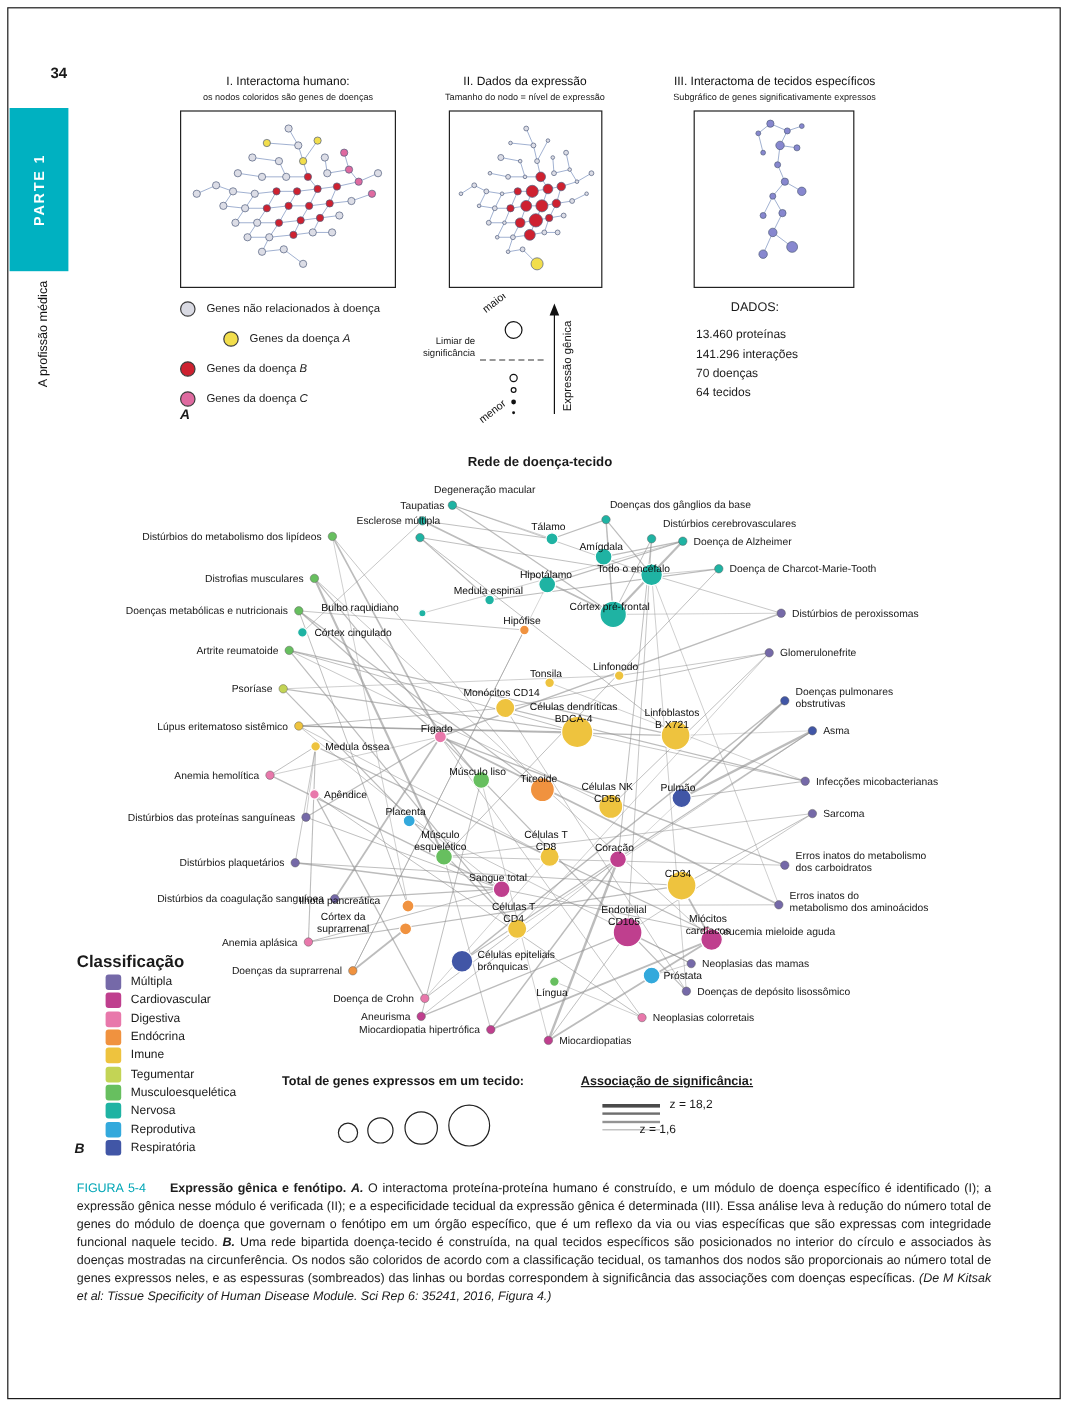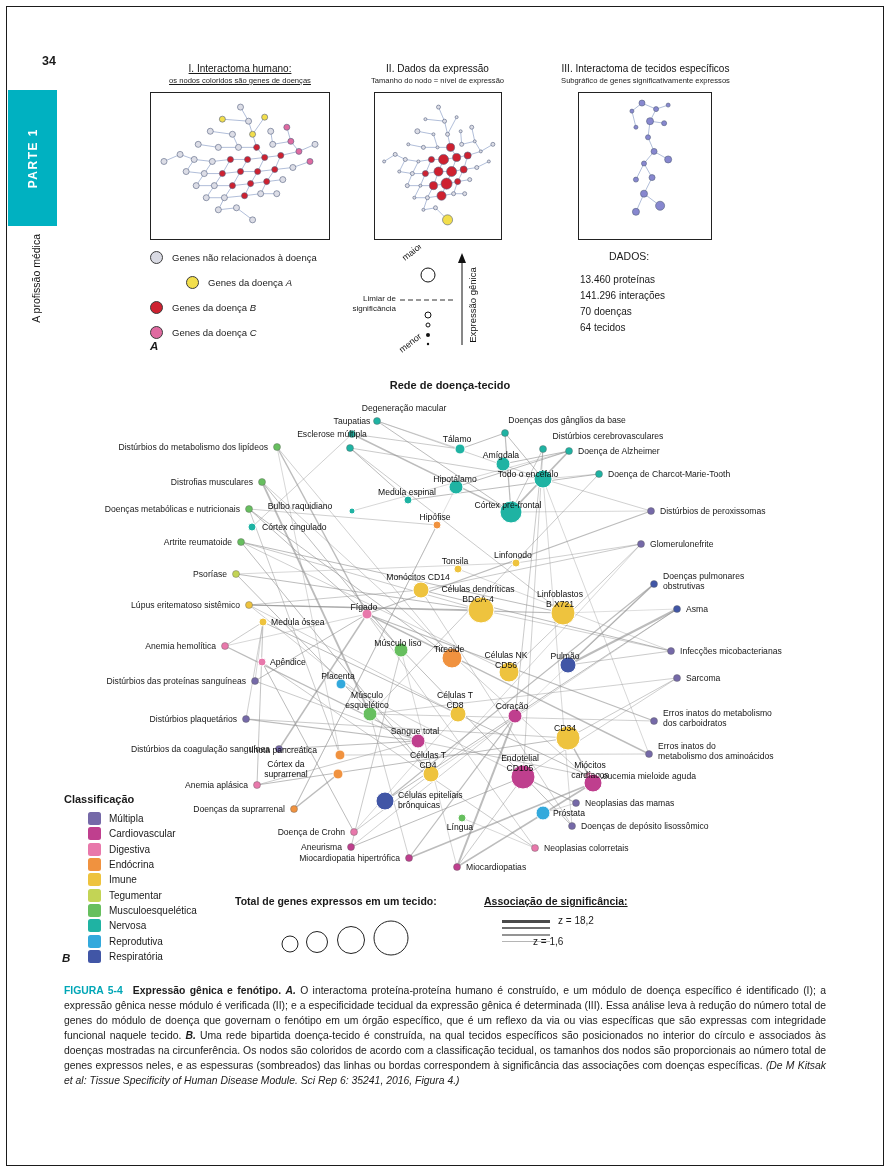--- a/index.html
+++ b/index.html
@@ -22,46 +22,46 @@
   .marker-letter{font-size:11.5px;font-weight:bold;font-style:italic;}
   .threshold{font-size:8px;text-align:right;line-height:1.3;}
   .dados-title{font-size:10.5px;}
   .dados-line{font-size:10px;line-height:16px;}
   .net-title{font-size:11px;font-weight:bold;text-align:center;}
   .rot,.axis{font-size:9px;fill:#111;}
   .axis{font-size:9.5px;}
   .oc{fill:none;stroke:#111;stroke-width:1;}
   .dlabel{font:8.6px "Liberation Sans",sans-serif;fill:#181818;}
   .tlabel{font:8.6px "Liberation Sans",sans-serif;fill:#0e0e0e;}
-  .class-title{font-size:11px;font-weight:bold;}
+  .class-title{font-size:14px;font-weight:bold;}
   .class-row{display:flex;align-items:center;height:15.3px;}
   .class-swatch{width:13px;height:13px;border-radius:2.5px;margin-right:8px;flex:none;}
   .class-label{font-size:10px;}
   .legend-title{font-size:10.5px;font-weight:bold;}
   .sig-line{position:absolute;left:0;width:48px;}
   .z-label{font-size:10px;}
   .caption{width:762px;font-size:10.4px;line-height:1.45;text-align:justify;color:#1c1c1c;}
-  .fig-label{color:#00a6b6;font-weight:bold;margin-right:10px;}
+  .fig-label{color:#00a6b6;font-weight:normal;margin-right:20px;}
   .cap-bold{font-weight:bold;}
   .ab{font-weight:bold;font-style:italic;}
   .cap-src{font-style:italic;}
 </style>
 </head>
 <body>
 
 <div class="abs page-border"></div>
 
 <div class="abs page-number">34</div>
 
 <div class="abs part-tab" style="background-color: rgb(0, 177, 193);">
   <span>PARTE 1</span>
 </div>
 <div class="abs section-vertical">A profissão médica</div>
 
-<div class="abs panel-title" style="left:140px;top:63px;width:200px;text-decoration:underline;">
+<div class="abs panel-title" style="left:140px;top:63px;width:200px;">
   <div class="pt-main">I. Interactoma humano:</div>
   <div class="pt-sub">os nodos coloridos são genes de doenças</div>
 </div>
 <div class="abs panel-title" style="left:355px;top:63px;width:165px;">
   <div class="pt-main">II. Dados da expressão</div>
   <div class="pt-sub">Tamanho do nodo = nível de expressão</div>
 </div>
 <div class="abs panel-title" style="left:553px;top:63px;width:185px;">
   <div class="pt-main">III. Interactoma de tecidos específicos</div>
   <div class="pt-sub">Subgráfico de genes significativamente expressos</div>
@@ -333,21 +333,21 @@
   <span class="gdot" style="background-color: rgb(206, 33, 48);"></span>
   <span class="glabel"><span>Genes da doença </span><i>B</i></span>
 </div>
 <div class="abs glegend" style="left:150px;top:325px;">
   <span class="gdot" style="background-color: rgb(223, 106, 160);"></span>
   <span class="glabel"><span>Genes da doença </span><i>C</i></span>
 </div>
 
 <div class="abs marker-letter" style="left:150px;top:340px;">A</div>
 
-<div class="abs threshold" style="left:300px;top:294px;width:96px;">
+<div class="abs threshold" style="left:300px;top:280px;width:96px;">
   <div>Limiar de</div>
   <div>significância</div>
 </div>
 <svg class="abs" style="left:350px;top:245px;" width="135" height="115" viewBox="0 0 135 115">
   <text x="55" y="16" transform="rotate(-38 55 16)" class="rot">maior</text>
   <circle cx="78" cy="30" r="7" class="oc"></circle>
   <line x1="50" y1="55" x2="106" y2="55" stroke="#333" stroke-width="1" stroke-dasharray="5 3"></line>
   <circle cx="78" cy="70" r="3" class="oc"></circle>
   <circle cx="78" cy="80" r="2" class="oc"></circle>
   <circle cx="78" cy="90" r="2" fill="#111"></circle>

